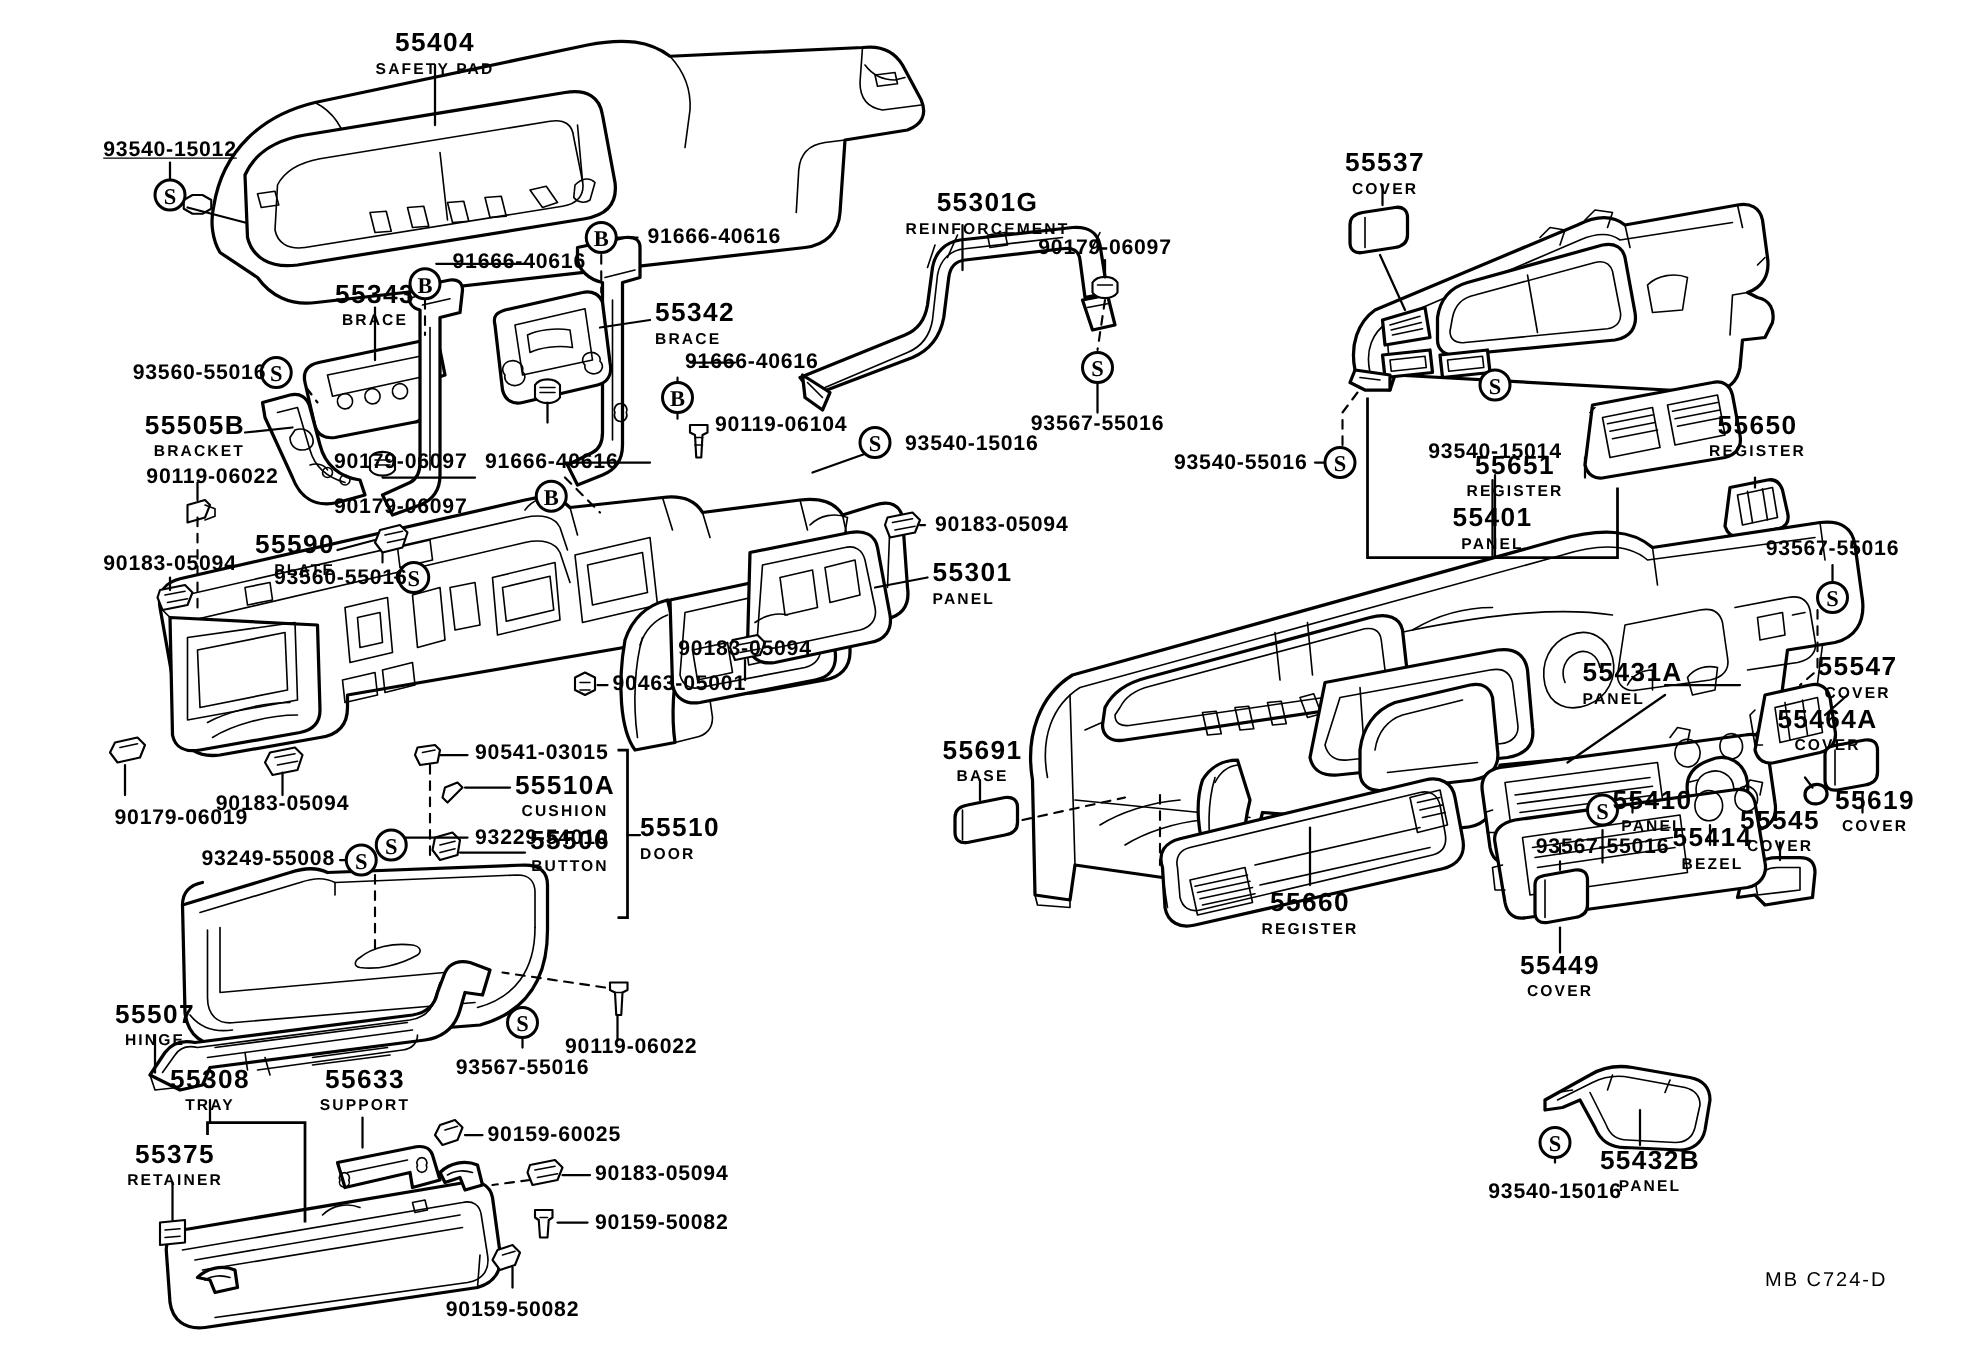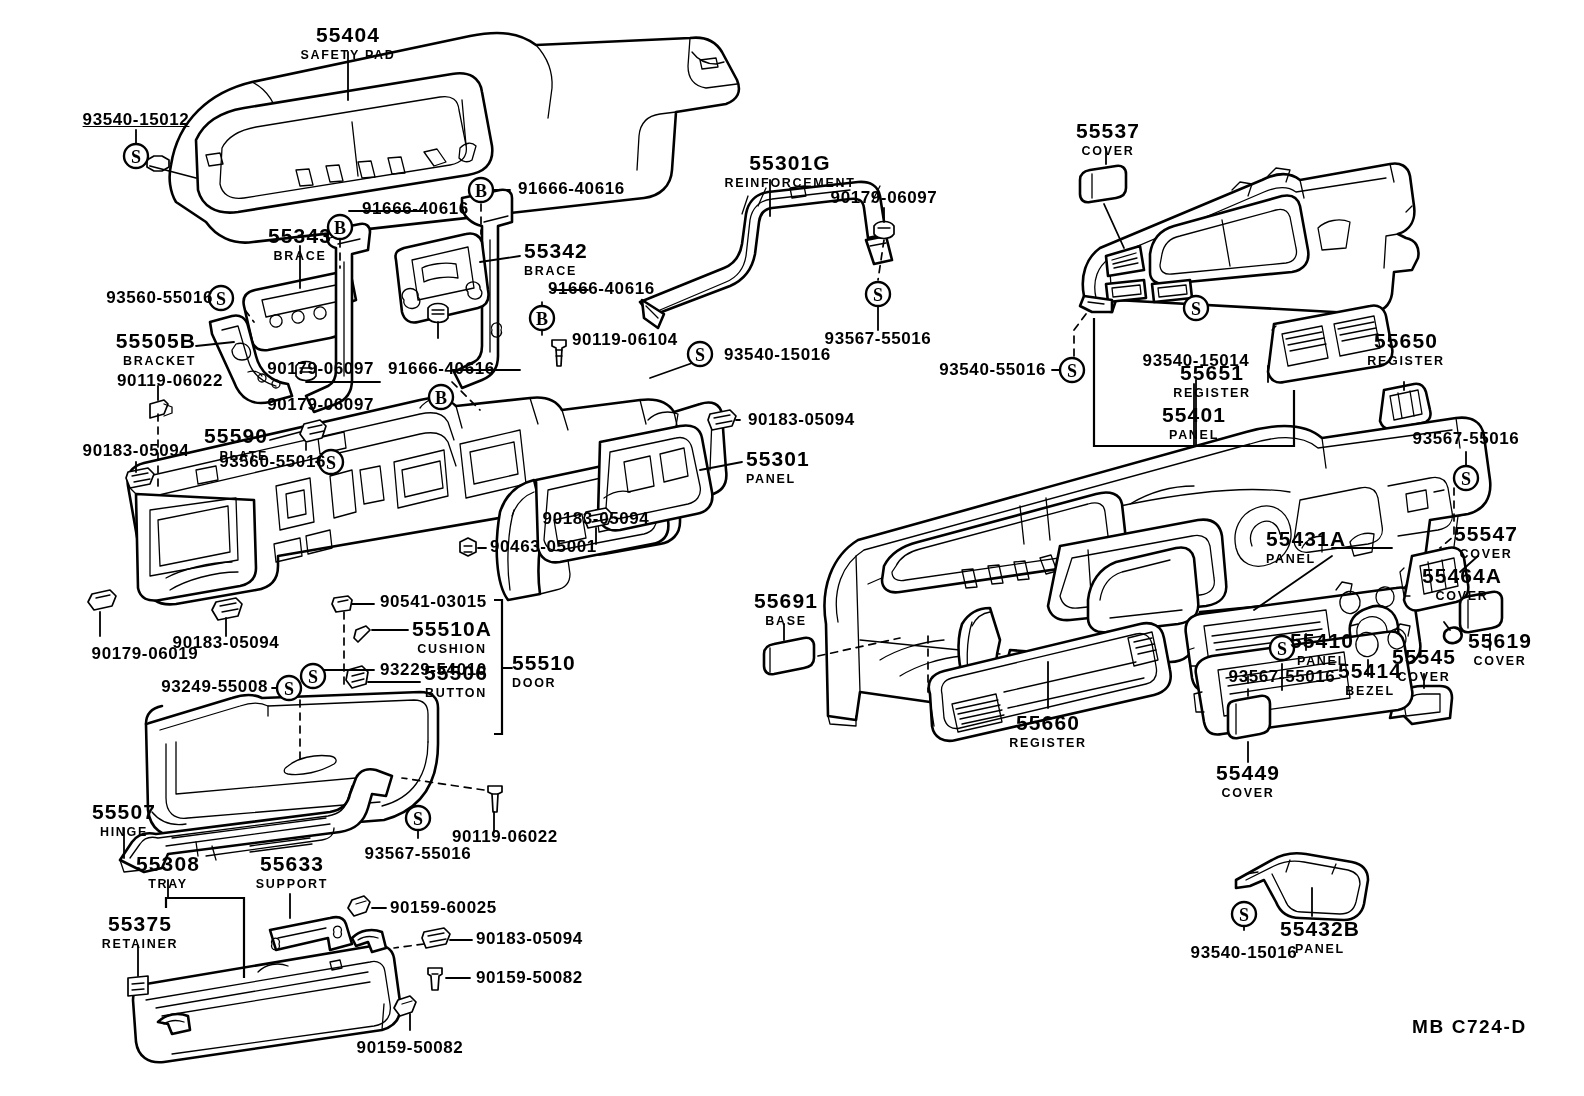--- a/index.html
+++ b/index.html
@@ -42,22 +42,22 @@
     font-weight:700;
     letter-spacing:1.7px;
   }
   .ctr{text-align:center;transform:translateX(-50%);}
   .rgt{text-align:center;transform:translateX(-100%);}
   .stack{display:flex;flex-direction:column;align-items:center;gap:4px;}
   .stack.left{align-items:flex-start;}
 
   .code{
     position:absolute;
-    font-size:19px;
-    font-weight:700;
+    font-size:16px;
+    font-weight:400;
     letter-spacing:1.6px;
     white-space:nowrap;
   }
 </style>
 </head>
 <body>
 
 <div id="sheet">
 
   <svg id="artwork" viewBox="0 0 1584 1096" xmlns="http://www.w3.org/2000/svg">

